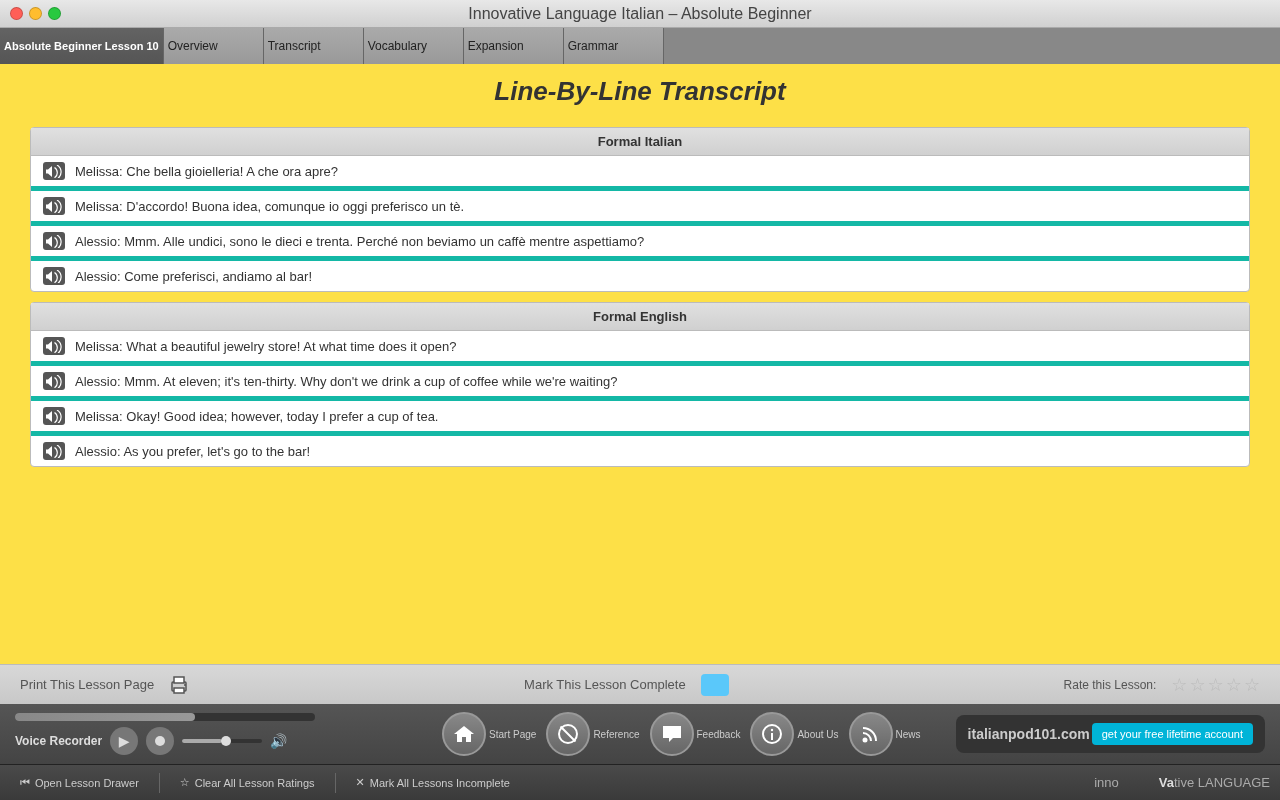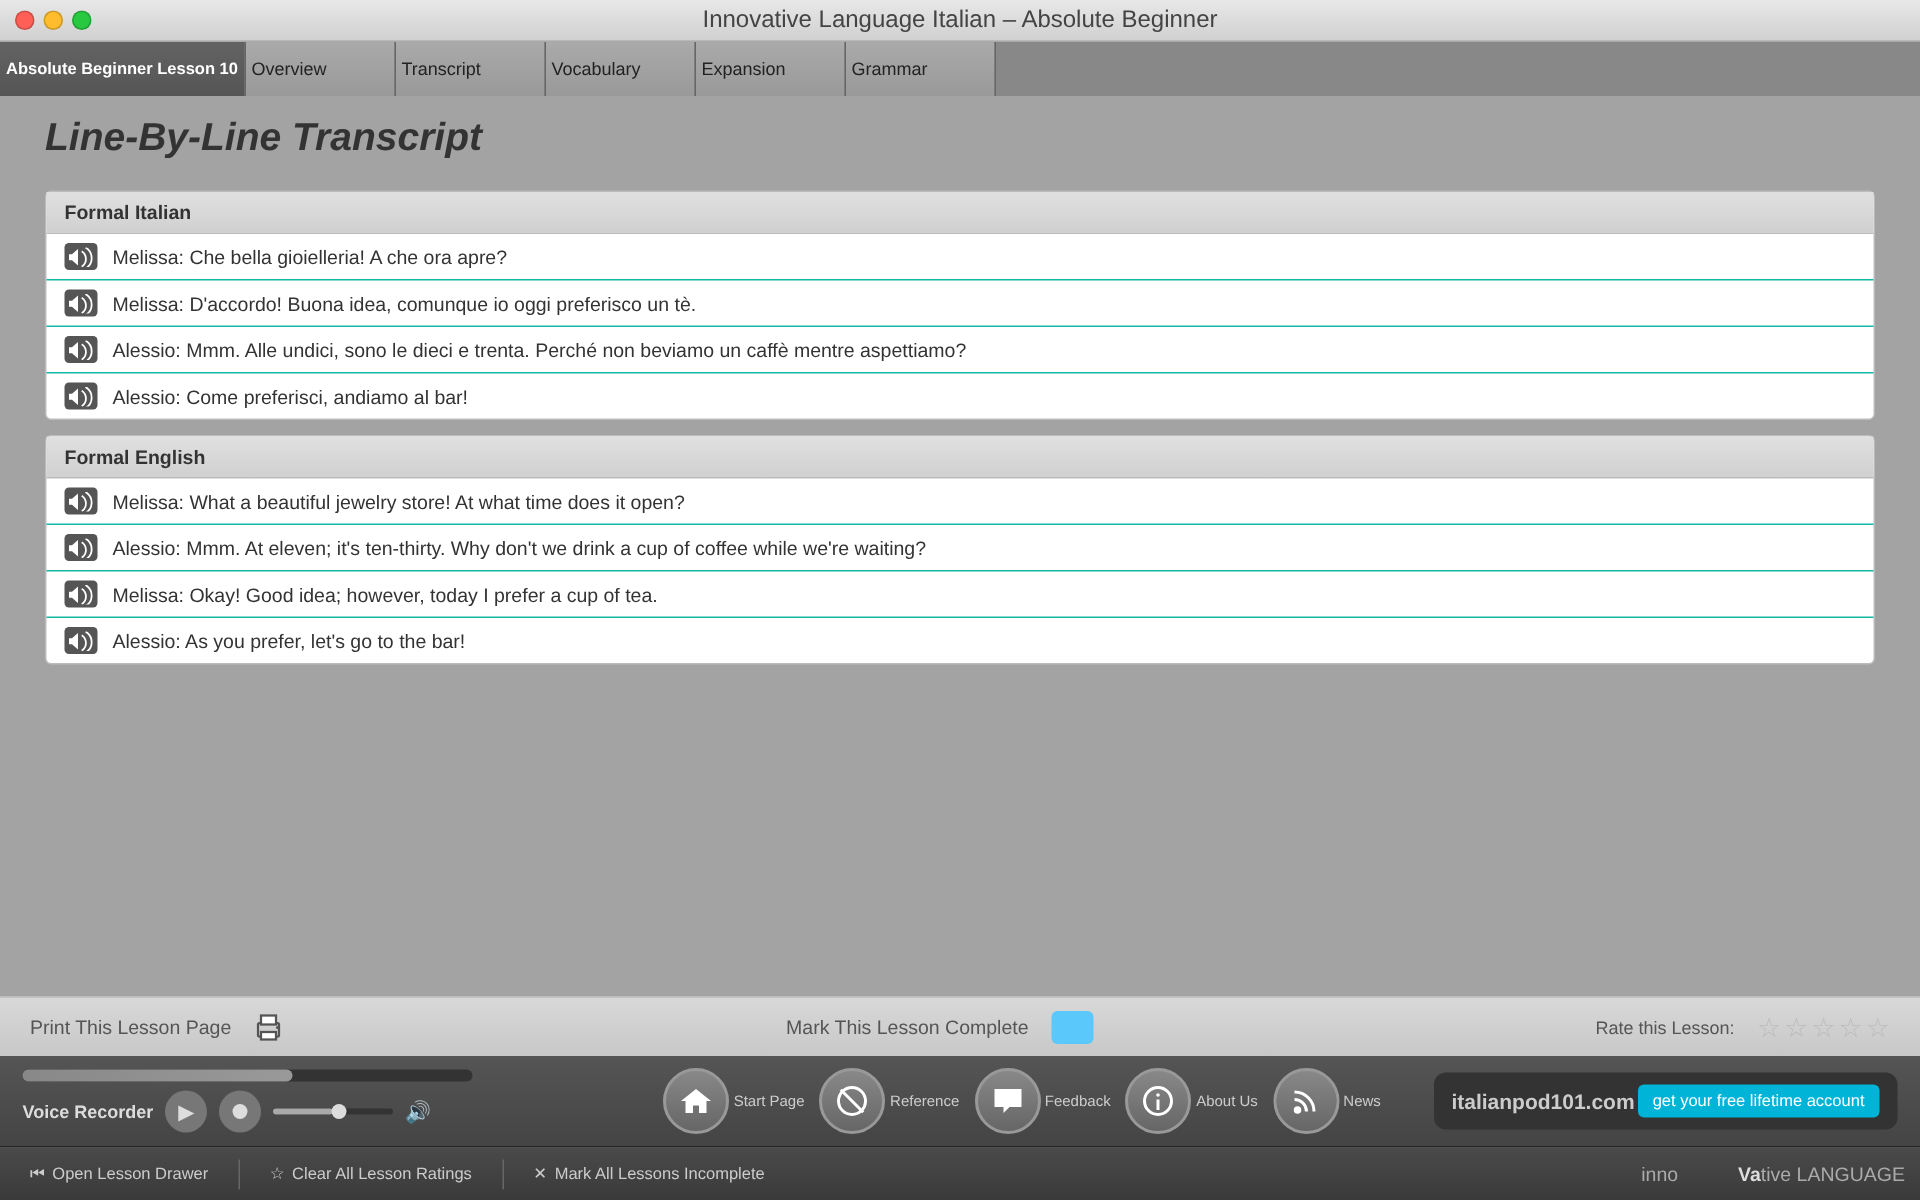--- a/index.html
+++ b/index.html
@@ -78,23 +78,24 @@
       font-size: 11px;
     }
     .tab:not(.active) {
       background: linear-gradient(to bottom, #aaa, #999);
       color: #222;
     }
 
     
     .content-area {
       flex: 1;
-      background: #a3a3a3;
+      background: #fde047;
       padding: 12px 30px;
       overflow-y: auto;
+      text-align: center;
     }
 
     .page-title {
       font-size: 26px;
       font-style: italic;
       font-weight: bold;
       color: #333;
       margin-bottom: 20px;
     }
 
@@ -110,21 +111,21 @@
       padding: 6px 12px;
       font-size: 13px;
       font-weight: bold;
       color: #333;
       border-bottom: 1px solid #bbb;
     }
     .transcript-line {
       display: flex;
       align-items: center;
       padding: 6px 12px;
-      border-bottom: 1px solid #14b8a6;
+      border-bottom: 5px solid #14b8a6;
       font-size: 13px;
       color: #333;
     }
     .transcript-line:last-child {
       border-bottom: none;
     }
     .speaker-icon {
       width: 22px;
       height: 18px;
       margin-right: 10px;

